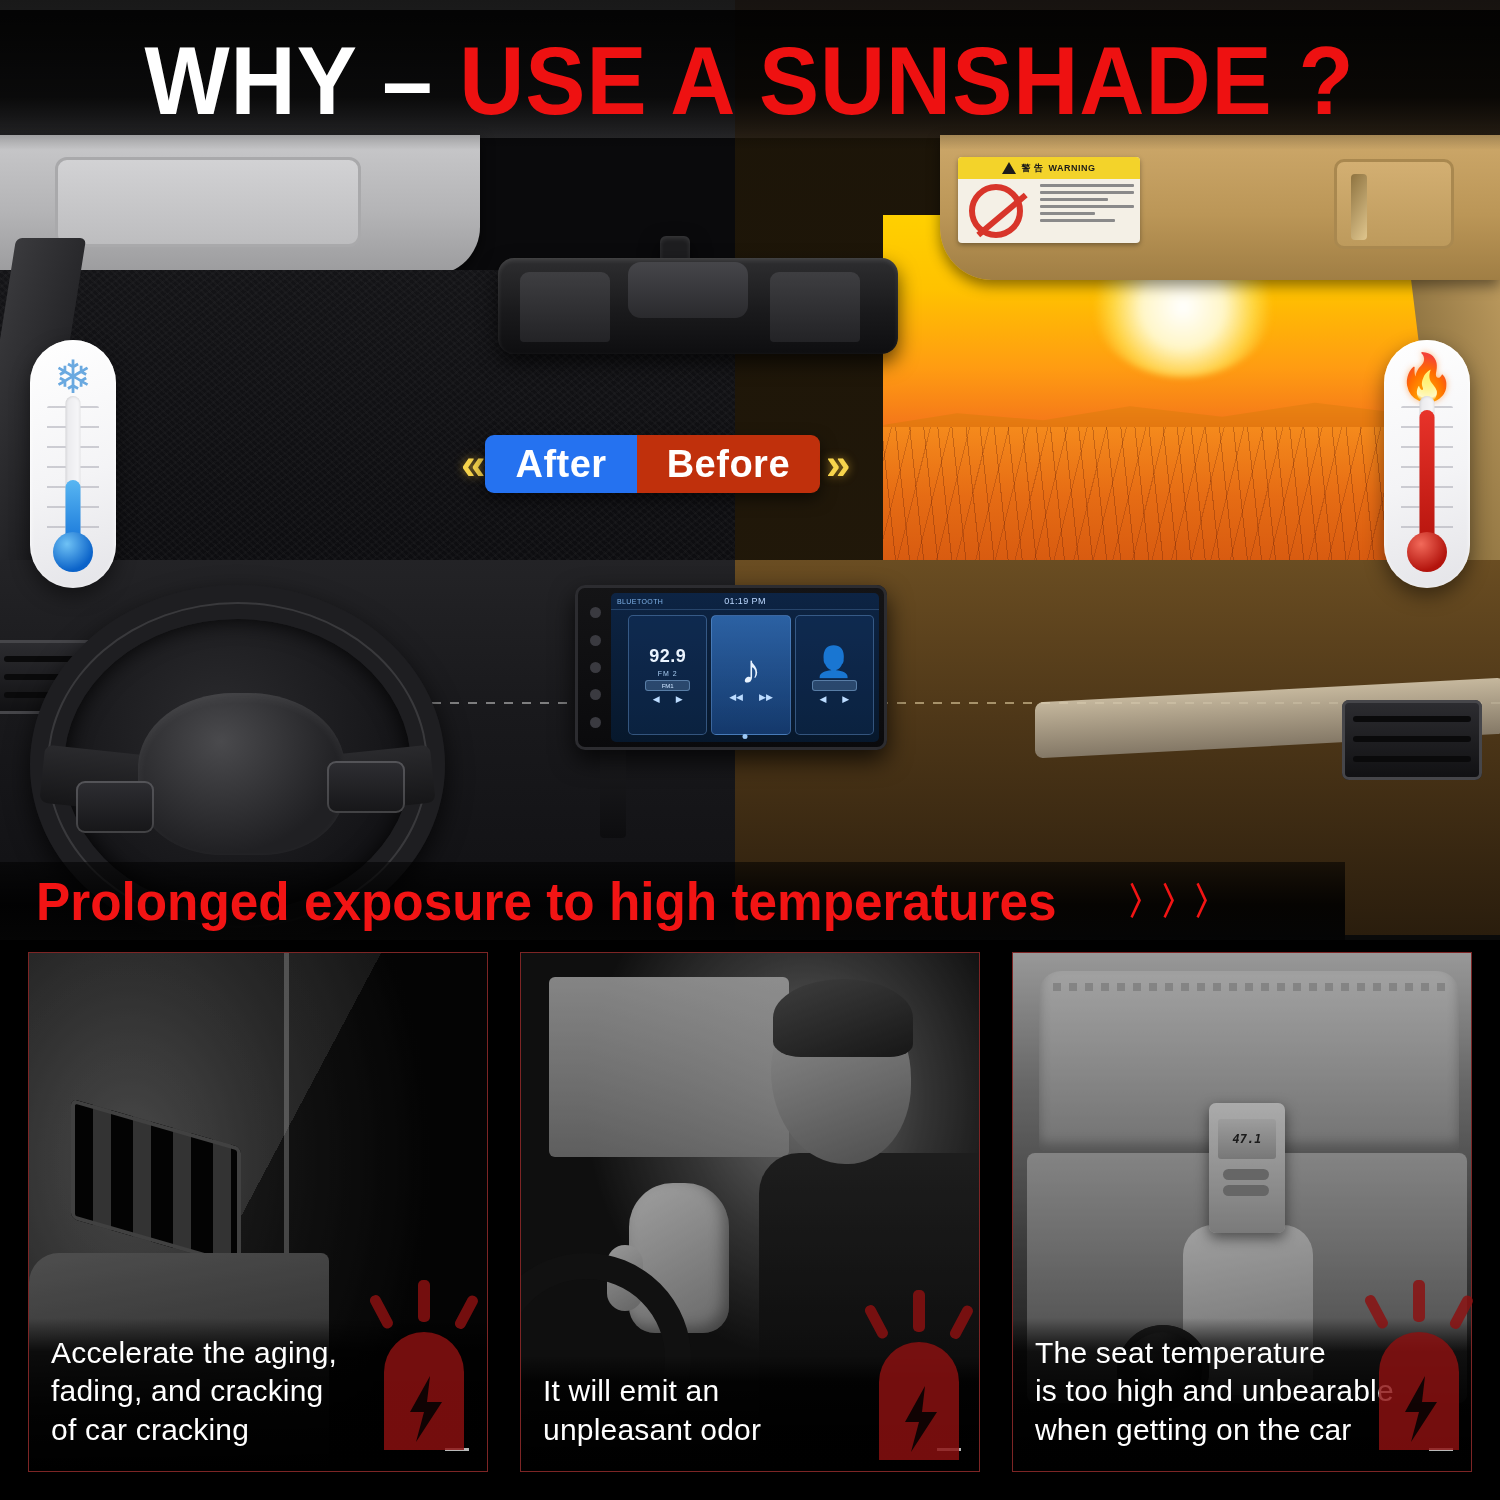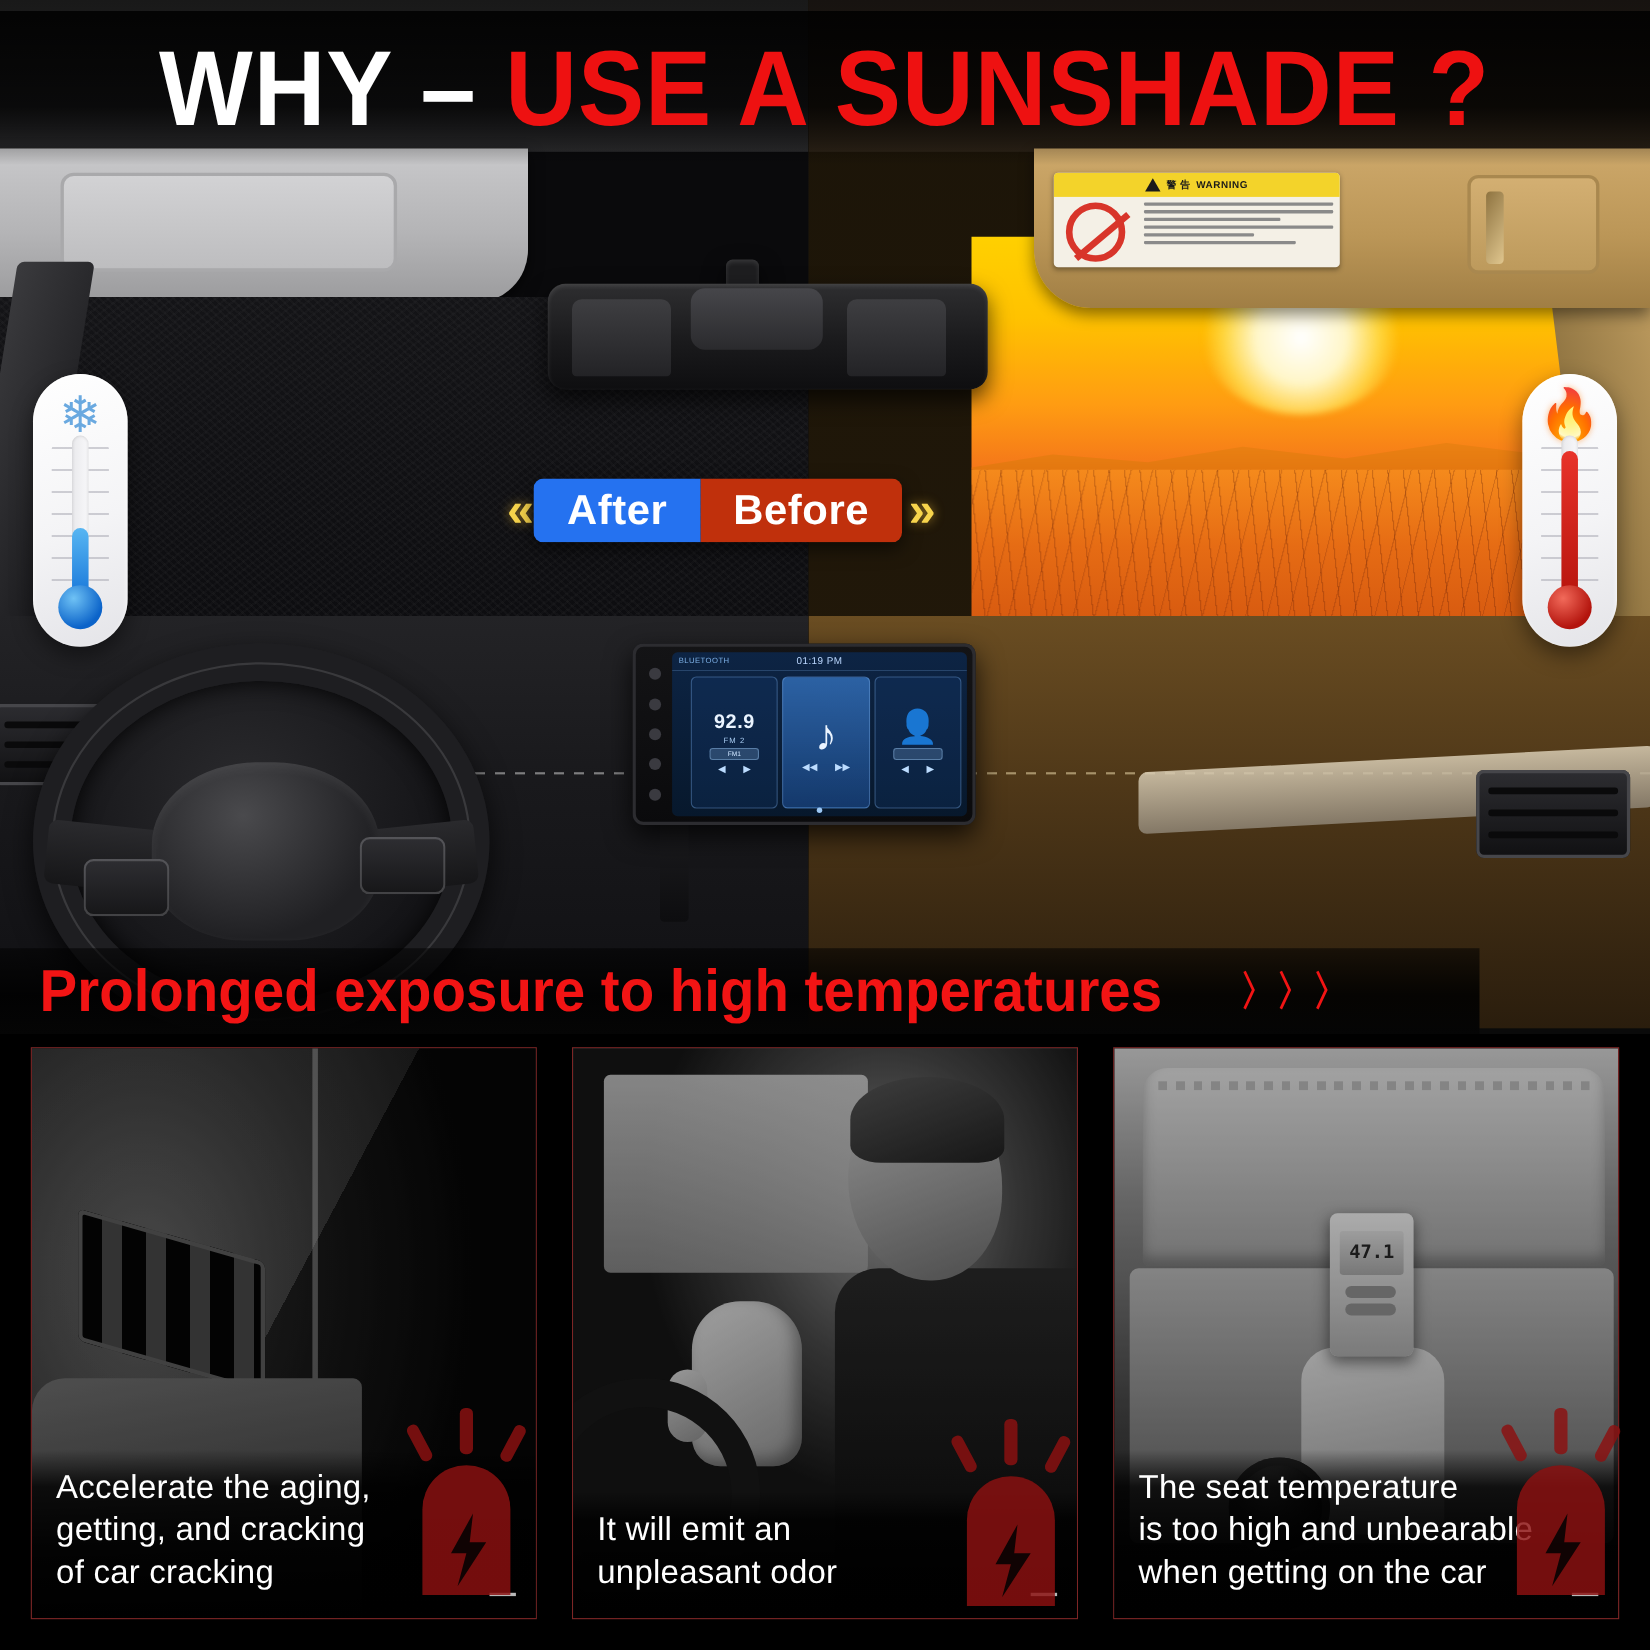--- a/index.html
+++ b/index.html
@@ -129,21 +129,21 @@
   .before-visor .vpocket{
     position:absolute; right:46px; top:24px; width:120px; height:90px;
     border:3px solid #a9884f; border-radius:10px;
     background:linear-gradient(180deg,#d3af72,#bd9a5c);
   }
   .before-visor .vpocket i{
     position:absolute; left:14px; top:12px; width:16px; height:66px;
     background:linear-gradient(120deg,#8e7340,#e0c68e); border-radius:4px; display:block;
   }
   .warn-label{
-    position:absolute; left:18px; top:22px; width:260px; height:86px;
+    position:absolute; left:18px; top:22px; width:182px; height:86px;
     background:#f4f0e6; border-radius:4px; overflow:hidden;
     box-shadow:0 2px 5px rgba(0,0,0,.35);
     font-size:6px; color:#2a2a2a;
   }
   .warn-label .wl-top{
     height:22px; background:#f3d32a; display:flex; align-items:center; justify-content:center;
     gap:5px; font-weight:bold; font-size:9px; letter-spacing:.5px; color:#1a1a1a;
   }
   .warn-label .tri{
     width:0;height:0;border-left:7px solid transparent;border-right:7px solid transparent;
@@ -442,21 +442,21 @@
   }
   .ph3 .gun{
     position:absolute; left:196px; top:150px; width:76px; height:130px;
     background:linear-gradient(180deg,#e8e8e8,#a8a8a8); border-radius:7px;
     box-shadow:0 5px 14px rgba(0,0,0,.5);
   }
   .ph3 .gun .lcd{
     position:absolute; left:9px; top:16px; width:58px; height:40px; border-radius:3px;
     background:linear-gradient(180deg,#cfd8cf,#9aa89a);
     display:flex; align-items:center; justify-content:center;
-    font-family:"DejaVu Sans Mono", monospace; font-size:17px; color:#2a2a2a; font-weight:bold;
+    font-family:"DejaVu Sans Mono", monospace; font-size:12px; color:#2a2a2a; font-weight:bold;font-style:italic;
   }
   .ph3 .gun .keys{ position:absolute; left:14px; top:66px; display:flex; flex-direction:column; gap:5px; }
   .ph3 .gun .keys i{ width:46px; height:11px; border-radius:6px; background:#8d8d8d; display:block; }
   .ph3 .handle{
     position:absolute; left:170px; top:272px; width:130px; height:170px;
     background:linear-gradient(170deg,#dadada,#909090); border-radius:30px 30px 16px 16px;
   }
   .ph3 .watch{
     position:absolute; left:104px; top:372px; width:92px; height:92px; border-radius:50%;
     background:radial-gradient(circle at 40% 35%,#4b4b4b,#0e0e0e 70%);
@@ -652,21 +652,21 @@
   <div class="cards">
 
     <div class="card">
       <div class="photo ph1">
         <div class="door"></div>
         <div class="vents"></div>
         <div class="seat"></div>
       </div>
       <div class="caption">
         <span class="ln">Accelerate the aging,</span>
-        <span class="ln">getting, and cracking</span>
+        <span class="ln">fading, and cracking</span>
         <span class="ln">of car cracking</span>
       </div>
       <div class="cap-dash"></div>
     </div>
 
     <div class="card">
       <div class="photo ph2">
         <div class="window"></div>
         <div class="body"></div>
         <div class="head"></div>

